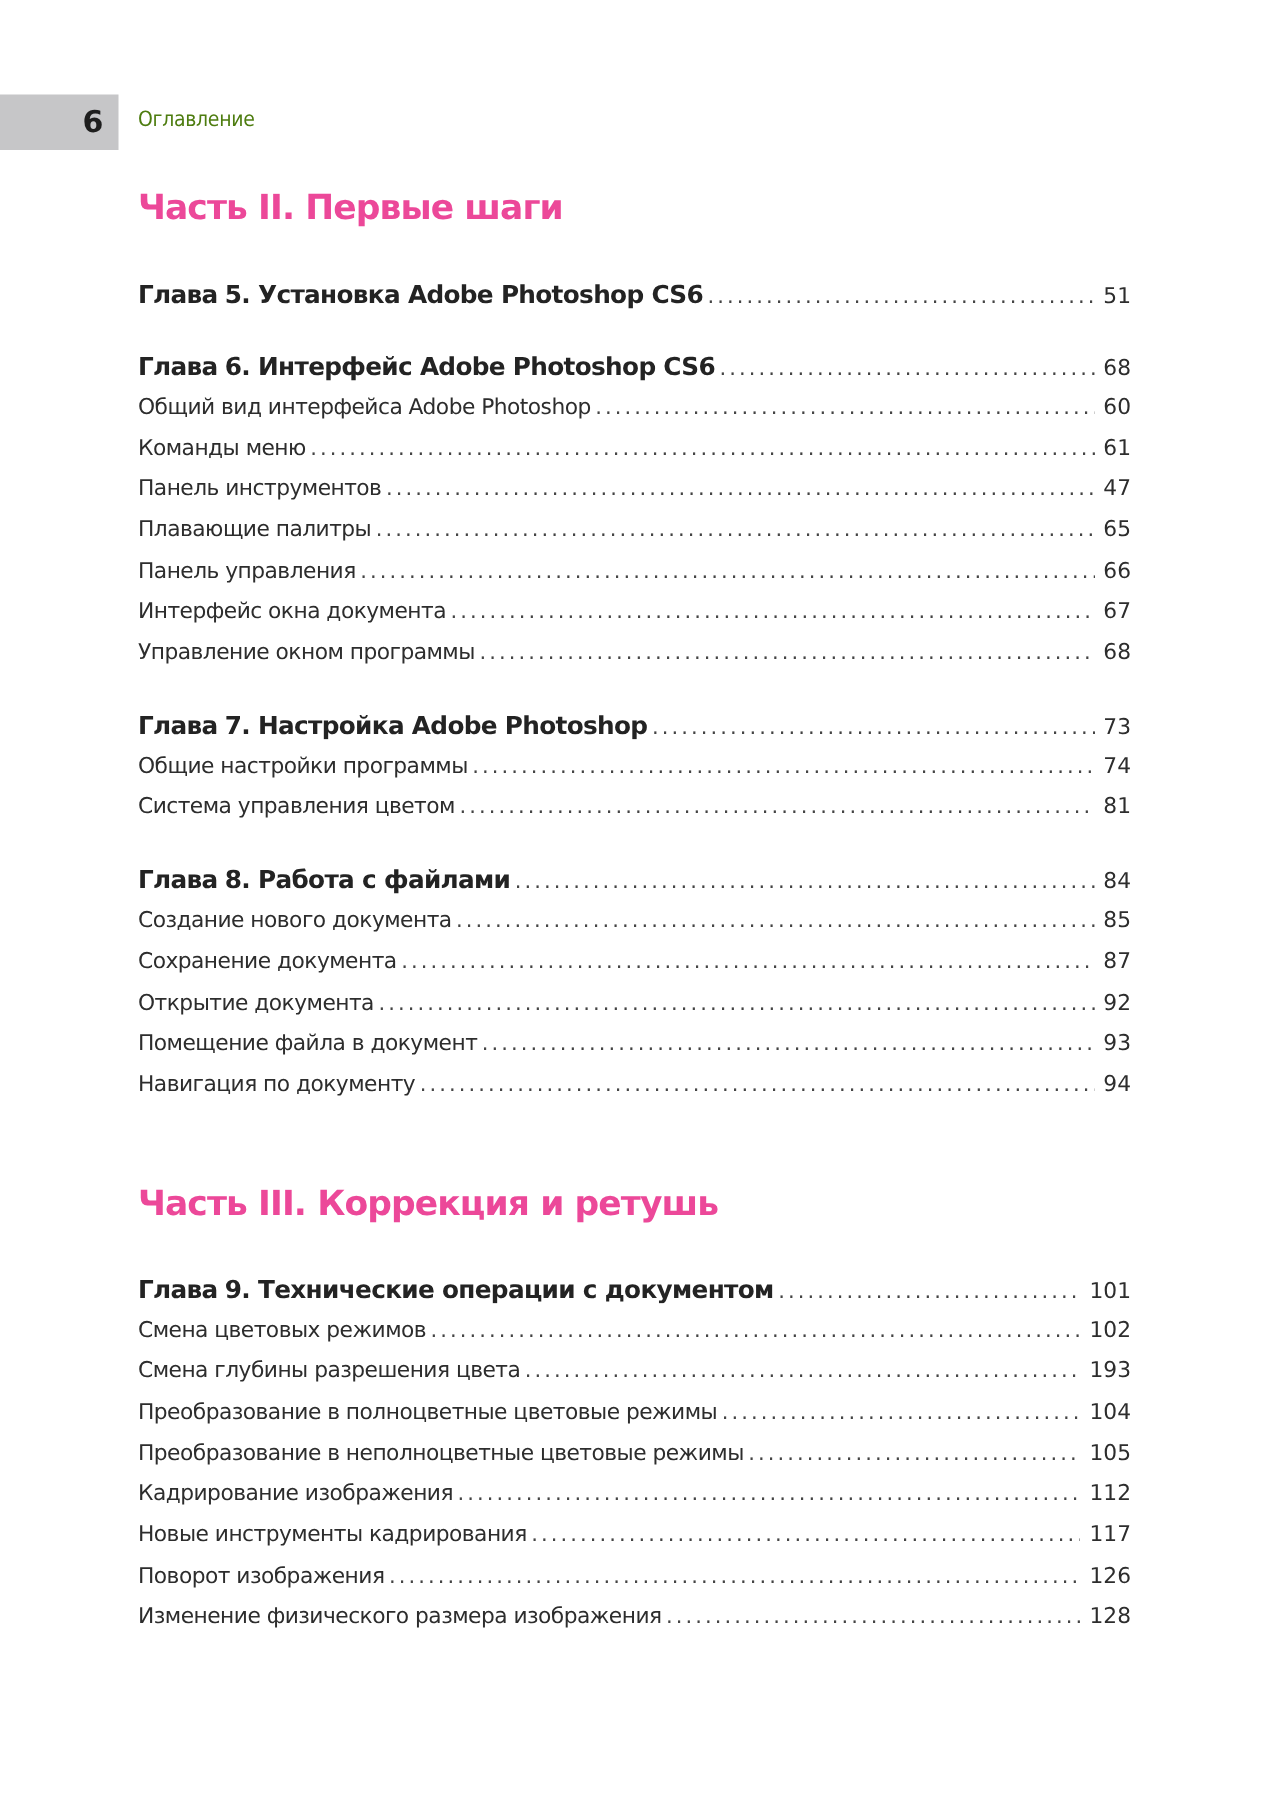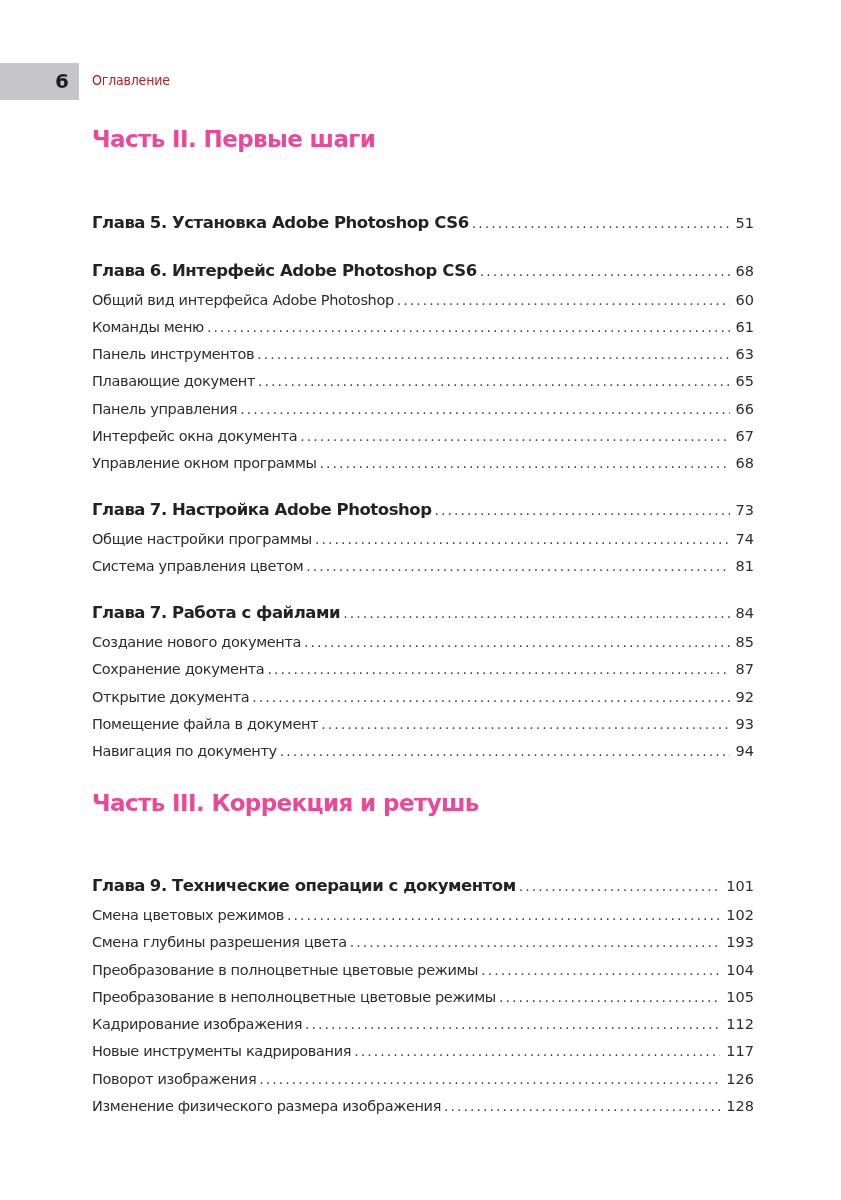--- a/index.html
+++ b/index.html
@@ -9,21 +9,21 @@
   }
   .header-bar {
     position: absolute; left: 0; top: 63px; width: 79px; height: 37px;
     background: #c6c6c8;
   }
   .header-num {
     position: absolute; right: 10px; top: 6px; font-size: 20px; font-weight: bold; color: #1e1e1e;
     font-family: "DejaVu Sans", sans-serif;
   }
   .header-title {
-    position: absolute; left: 92px; top: 72px; font-size: 14px; color: #b91c1c;
+    position: absolute; left: 92px; top: 72px; font-size: 14px; color: #4d7c0f;
     font-family: "DejaVu Sans Condensed", "DejaVu Sans", sans-serif; letter-spacing: -0.2px;
   }
   .part-title {
     position: absolute; left: 92px; font-size: 23px; font-weight: bold; color: #ec4899;
     letter-spacing: -0.6px; white-space: nowrap;
     font-family: "DejaVu Sans", sans-serif;
   }
   .row {
     position: absolute; left: 92px; width: 662px; display: flex; align-items: baseline;
     white-space: nowrap; overflow: hidden;
@@ -34,21 +34,21 @@
   .row.sub { font-size: 14.5px; color: #2d2d2d; letter-spacing: -0.35px; }
   .row .text { flex: 0 0 auto; }
   .row .leader {
     flex: 1 1 auto; overflow: hidden; margin: 0 6px 0 3px; color: #444;
     letter-spacing: 3.1px; font-weight: normal; font-size: 14px;
   }
   .row .leader::before {
     content: ". . . . . . . . . . . . . . . . . . . . . . . . . . . . . . . . . . . . . . . . . . . . . . . . . . . . . . . . . . . . . . . . . . . . . . . . . . . . . . . . . . . . . . . . . . . . . . . . . . . .";
     letter-spacing: -1.2px;
   }
-  .row .page { flex: 0 0 auto; font-size: 14.5px; font-weight: normal; color: #2d2d2d; letter-spacing: 0; text-align: right; margin-top: 28px; }
+  .row .page { flex: 0 0 auto; font-size: 14.5px; font-weight: normal; color: #2d2d2d; letter-spacing: 0; text-align: right; }
 </style>
 </head>
 <body>
 
 <div class="header-bar">
   <span class="header-num">6</span>
 </div>
 <div class="header-title">Оглавление</div>
 
 <div class="part-title" style="top:126px">Часть II. Первые шаги</div>
@@ -70,24 +70,24 @@
   <span class="page">60</span>
 </div>
 <div class="row sub" style="top:291px">
   <span class="text">Команды меню</span>
   <span class="leader"></span>
   <span class="page">61</span>
 </div>
 <div class="row sub" style="top:318px">
   <span class="text">Панель инструментов</span>
   <span class="leader"></span>
-  <span class="page">63</span>
+  <span class="page">47</span>
 </div>
 <div class="row sub" style="top:345px">
-  <span class="text">Плавающие документ</span>
+  <span class="text">Плавающие палитры</span>
   <span class="leader"></span>
   <span class="page">65</span>
 </div>
 <div class="row sub" style="top:373px">
   <span class="text">Панель управления</span>
   <span class="leader"></span>
   <span class="page">66</span>
 </div>
 <div class="row sub" style="top:400px">
   <span class="text">Интерфейс окна документа</span>
@@ -110,21 +110,21 @@
   <span class="leader"></span>
   <span class="page">74</span>
 </div>
 <div class="row sub" style="top:530px">
   <span class="text">Система управления цветом</span>
   <span class="leader"></span>
   <span class="page">81</span>
 </div>
 
 <div class="row chapter" style="top:577px">
-  <span class="text"><span class="lbl">Глава</span> <span class="ttl">7. Работа с файлами</span></span>
+  <span class="text"><span class="lbl">Глава</span> <span class="ttl">8. Работа с файлами</span></span>
   <span class="leader"></span>
   <span class="page">84</span>
 </div>
 <div class="row sub" style="top:606px">
   <span class="text">Создание нового документа</span>
   <span class="leader"></span>
   <span class="page">85</span>
 </div>
 <div class="row sub" style="top:633px">
   <span class="text">Сохранение документа</span>

